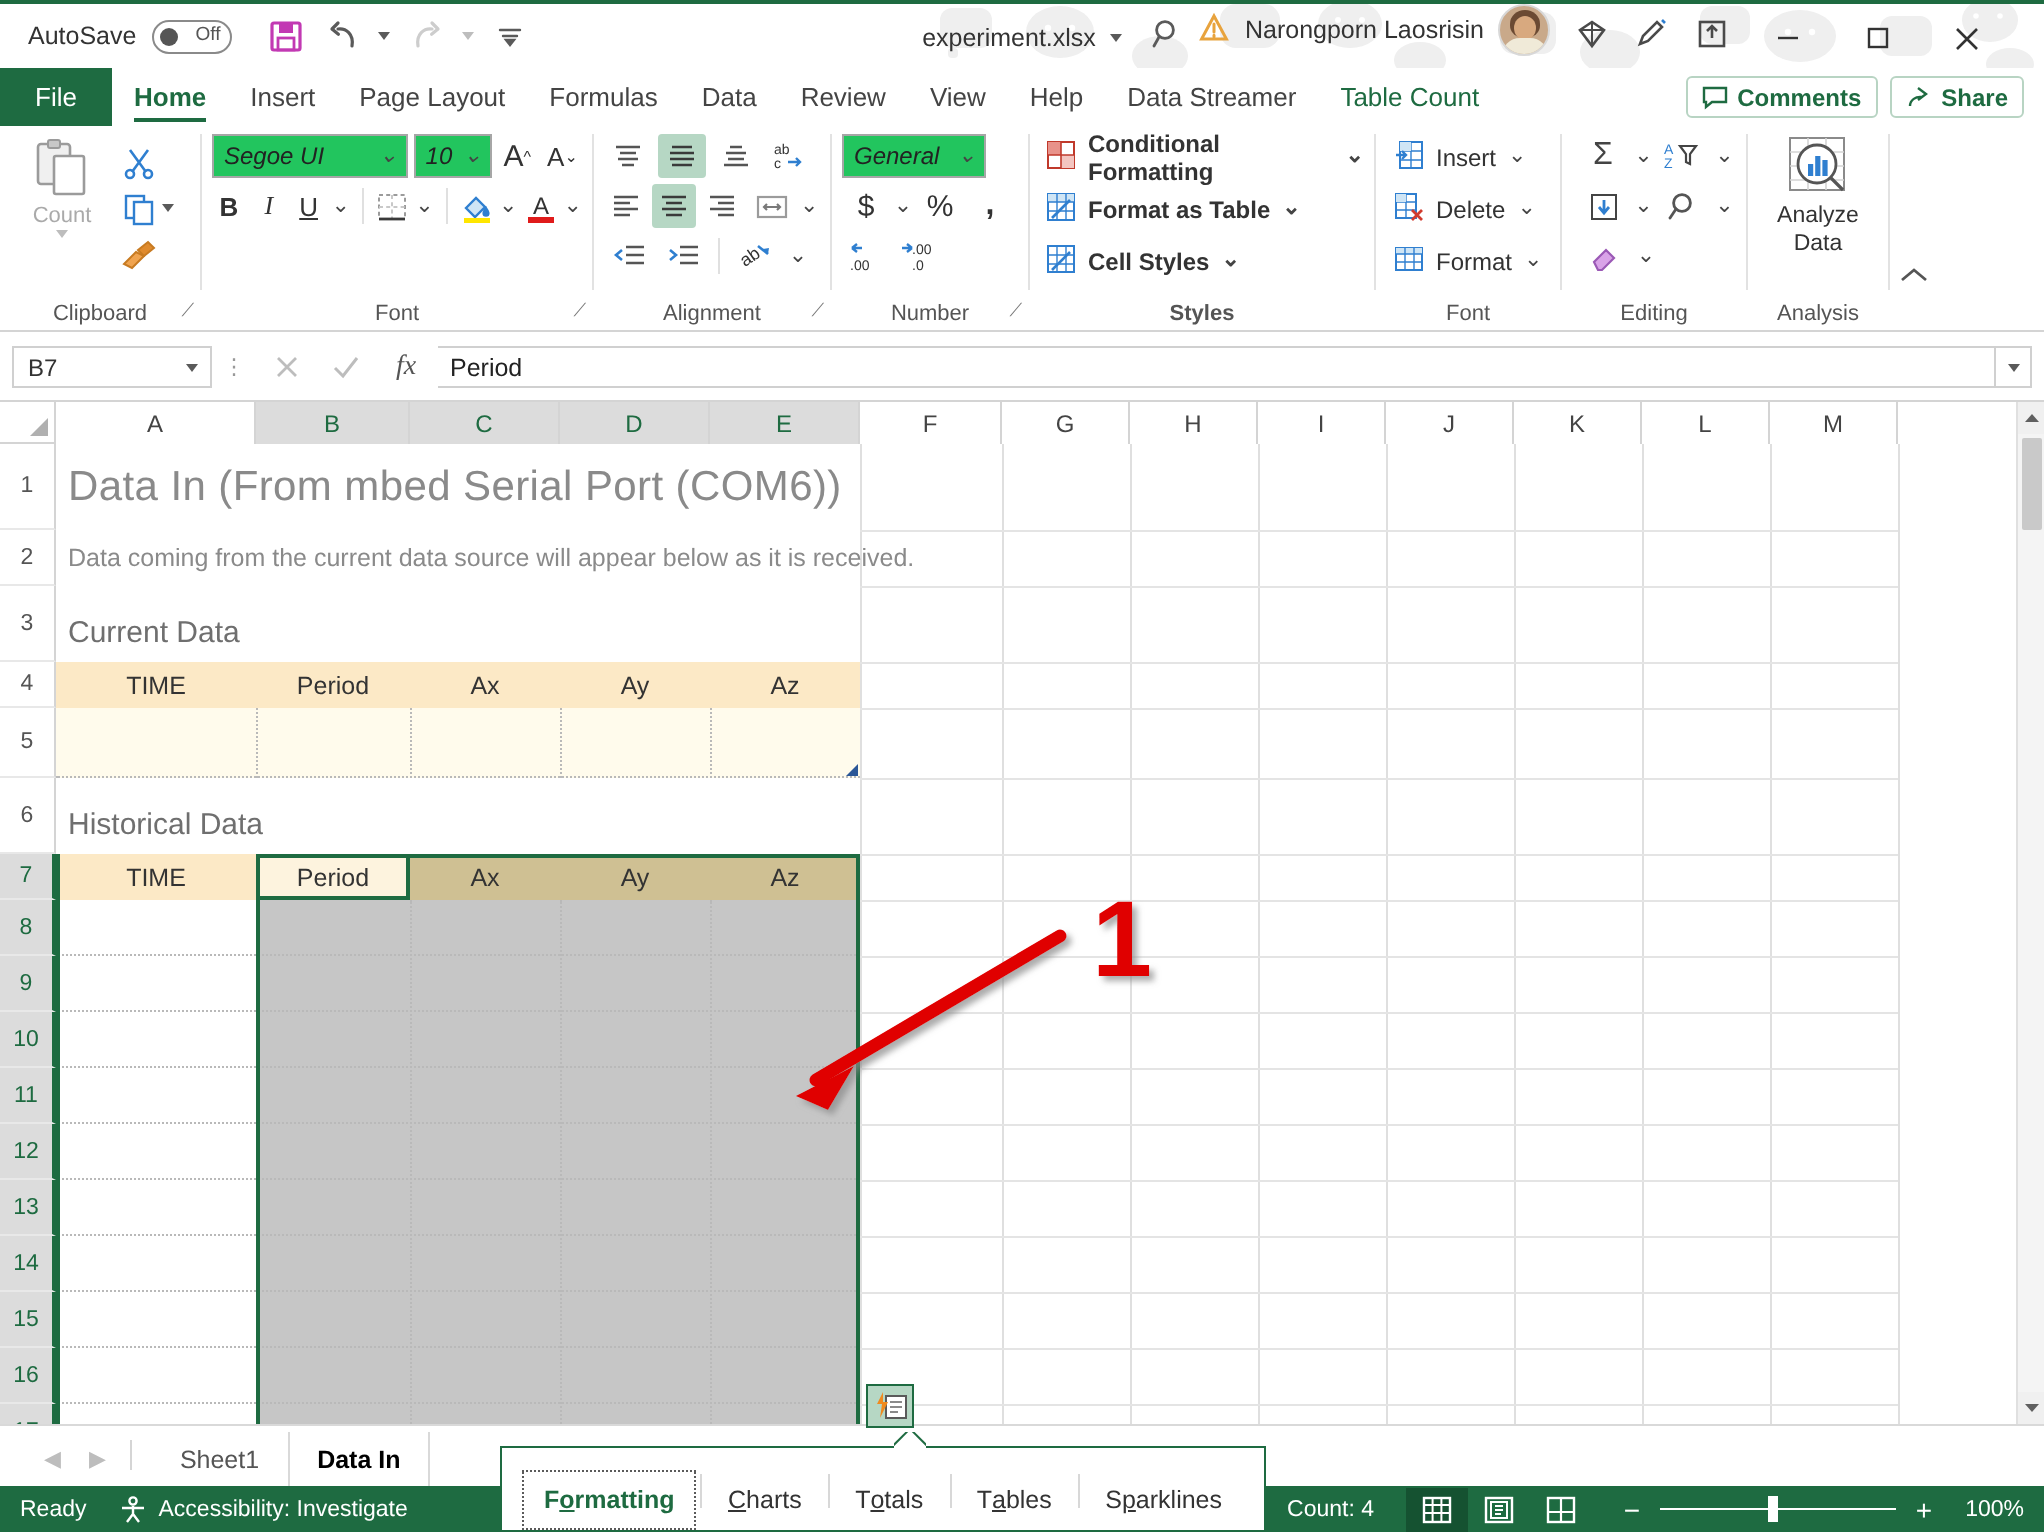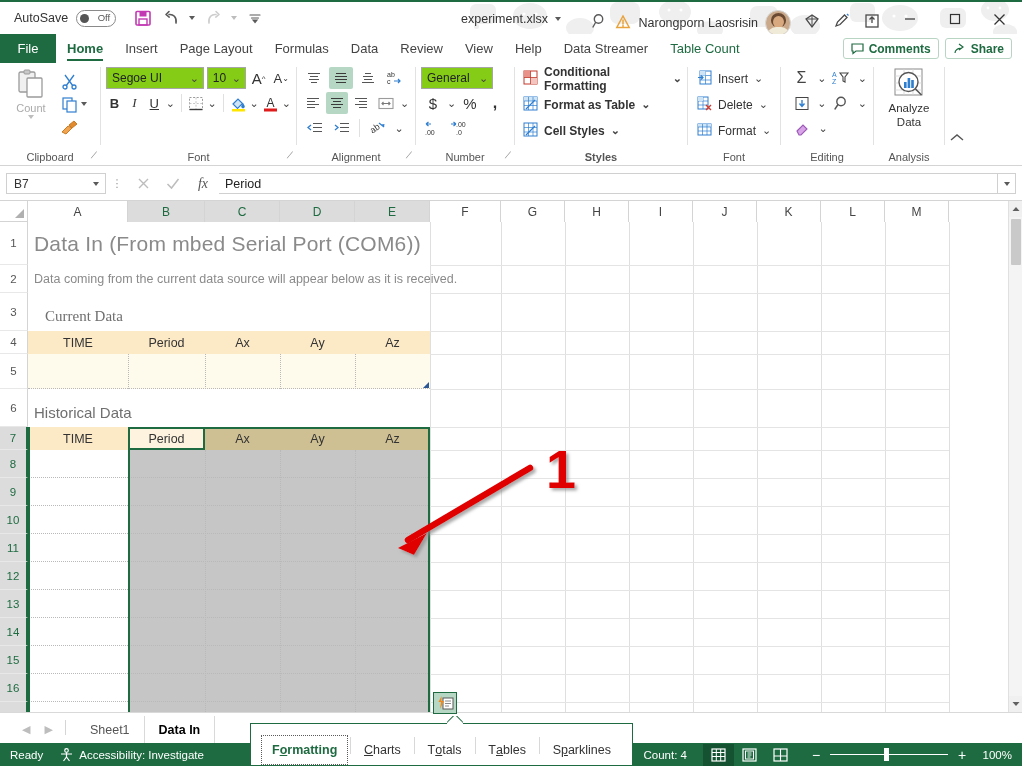--- a/index.html
+++ b/index.html
@@ -43,21 +43,21 @@
   .qat-caret { width:12px; height:26px; display:flex; align-items:center; justify-content:center; }
   .caret { width:0;height:0;border-left:3.5px solid transparent;border-right:3.5px solid transparent;border-top:4px solid #5a5a5a; }
   .caret.grey { border-top-color:#bdbdbd; }
   .tb-title {
     position:absolute; left:0; top:0; width:1022px; height:34px;
     display:flex; align-items:center; justify-content:center;
     font-size:12.5px; color:#333; z-index:1; pointer-events:none;
   }
   .tb-title .fn { margin-right:7px; }
   .tb-right {
-    position:absolute; right:0; top:0; height:34px; display:flex; align-items:flex-end; z-index:3;
+    position:absolute; right:16px; top:0; height:34px; display:flex; align-items:flex-start; z-index:3;
   }
   .tb-user { display:flex; align-items:center; gap:7px; margin-right:6px; }
   .tb-user .uname { font-size:12.5px; color:#333; }
   .avatar {
     width:26px; height:26px; border-radius:50%; overflow:hidden;
     background:#c9a98a; position:relative; border:1px solid #d8d8d8;
   }
   .avatar .face { position:absolute; left:5px; top:2px; width:15px; height:14px; border-radius:50% 50% 45% 45%; background:#6b4a33; }
   .avatar .skin { position:absolute; left:7px; top:5px; width:11px; height:12px; border-radius:50%; background:#d8a97f; }
   .avatar .body { position:absolute; left:1px; top:16px; width:23px; height:11px; border-radius:9px 9px 0 0; background:#f0ead8; }
@@ -113,22 +113,22 @@
   .paste-big .lbl { font-size:11px; color:#aaa; }
   .clip-small { display:flex; flex-direction:column; gap:1px; padding-top:3px; }
   .clip-row { display:flex; align-items:center; height:22px; }
   .mini { width:24px; height:22px; display:flex; align-items:center; justify-content:center; }
 
   
   .font-grp { width:195px; }
   .font-rows { display:flex; flex-direction:column; gap:3px; width:100%; }
   .frow { display:flex; align-items:center; gap:3px; }
   .combo {
-    height:22px; border:1px solid #a6a6a6; background:#84cc16; display:flex; align-items:center;
-    padding:0 2px 0 5px; font-size:12px; color:#222;
+    height:22px; border:1px solid #a6a6a6; background:#22c55e; display:flex; align-items:center;
+    padding:0 2px 0 5px; font-size:12px; color:#222;font-style:italic;
   }
   .combo .cv { flex:1; white-space:nowrap; overflow:hidden; }
   .combo .cd { width:13px; display:flex; align-items:center; justify-content:center; }
   .chev { font-size:11px; color:#444; line-height:1; }
   .btn {
     width:24px; height:22px; display:flex; align-items:center; justify-content:center;
     font-size:13px; color:#333; border-radius:2px;
   }
   .btn.on { background:#b6d7c4; }
   .bsep { width:1px; height:18px; background:#e0e0e0; margin:0 3px; }
@@ -948,21 +948,21 @@
       <div class="gridline-h" style="top: 340px; left: 0px; width: 921px;"></div>
       <div class="gridline-h" style="top: 368px; left: 0px; width: 921px;"></div>
       <div class="gridline-h" style="top: 396px; left: 0px; width: 921px;"></div>
       <div class="gridline-h" style="top: 424px; left: 0px; width: 921px;"></div>
       <div class="gridline-h" style="top: 452px; left: 0px; width: 921px;"></div>
       <div class="gridline-h" style="top: 480px; left: 0px; width: 921px;"></div>
       <div class="cell" style="left: 0px; top: 0px; width: 402px; height: 109px;;background:#fff;"></div>
       <div class="cell" style="left: 0px; top: 167px; width: 402px; height: 61px;;background:#fff;"></div>
       <div class="cell title-cell" style="left: 6px; top: 2px; width: 430px; height: 39px;">Data In (From mbed Serial Port (COM6))</div>
       <div class="cell sub-cell" style="left: 6px; top: 46px; width: 520px; height: 22px;">Data coming from the current data source will appear below as it is received.</div>
-      <div class="cell sect-cell" style="left: 17px; top: 81px; width: 200px; height: 26px; font-family: Liberation Serif, serif;">Current Data</div>
+      <div class="cell sect-cell" style="left: 6px; top: 81px; width: 200px; height: 26px;">Current Data</div>
       <div class="cell" style="left: 0px; top: 109px; width: 402px; height: 23px;;background:#fce9c6;"></div>
       <div class="cell thdr" style="left: 0px; top: 109px; width: 100px; height: 23px;;background:#fce9c6;">TIME</div>
       <div class="cell thdr" style="left: 100px; top: 109px; width: 77px; height: 23px;;background:#fce9c6;">Period</div>
       <div class="cell thdr" style="left: 177px; top: 109px; width: 75px; height: 23px;;background:#fce9c6;">Ax</div>
       <div class="cell thdr" style="left: 252px; top: 109px; width: 75px; height: 23px;;background:#fce9c6;">Ay</div>
       <div class="cell thdr" style="left: 327px; top: 109px; width: 75px; height: 23px;;background:#fce9c6;">Az</div>
       <div class="cell" style="left: 0px; top: 132px; width: 402px; height: 35px;;background:#fffbec;"></div>
       <div class="dotline-v" style="left: 100px; top: 132px; height: 35px;"></div>
       <div class="dotline-v" style="left: 177px; top: 132px; height: 35px;"></div>
       <div class="dotline-v" style="left: 252px; top: 132px; height: 35px;"></div>

